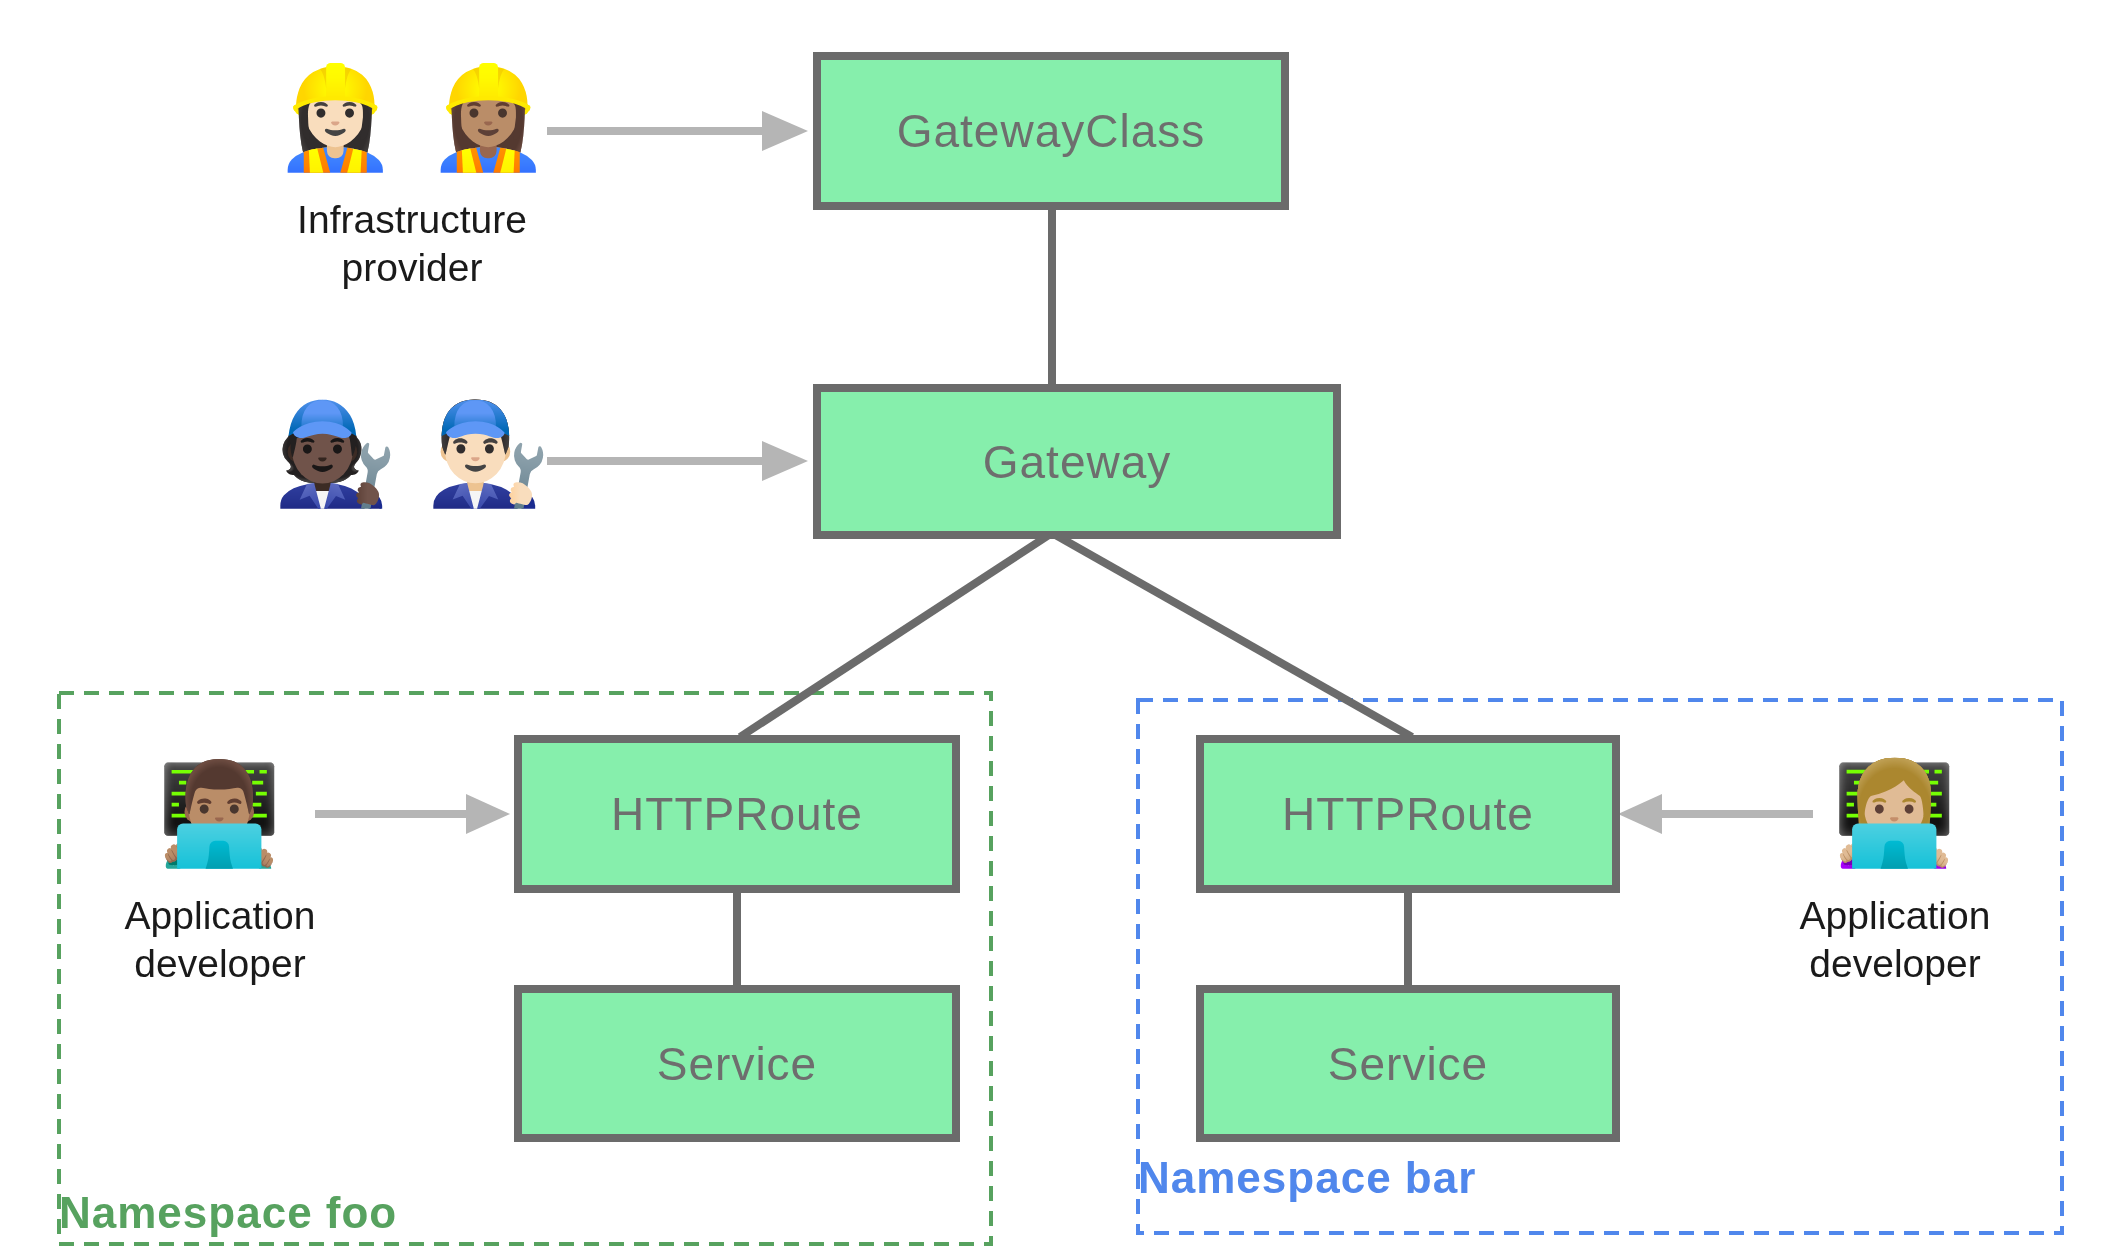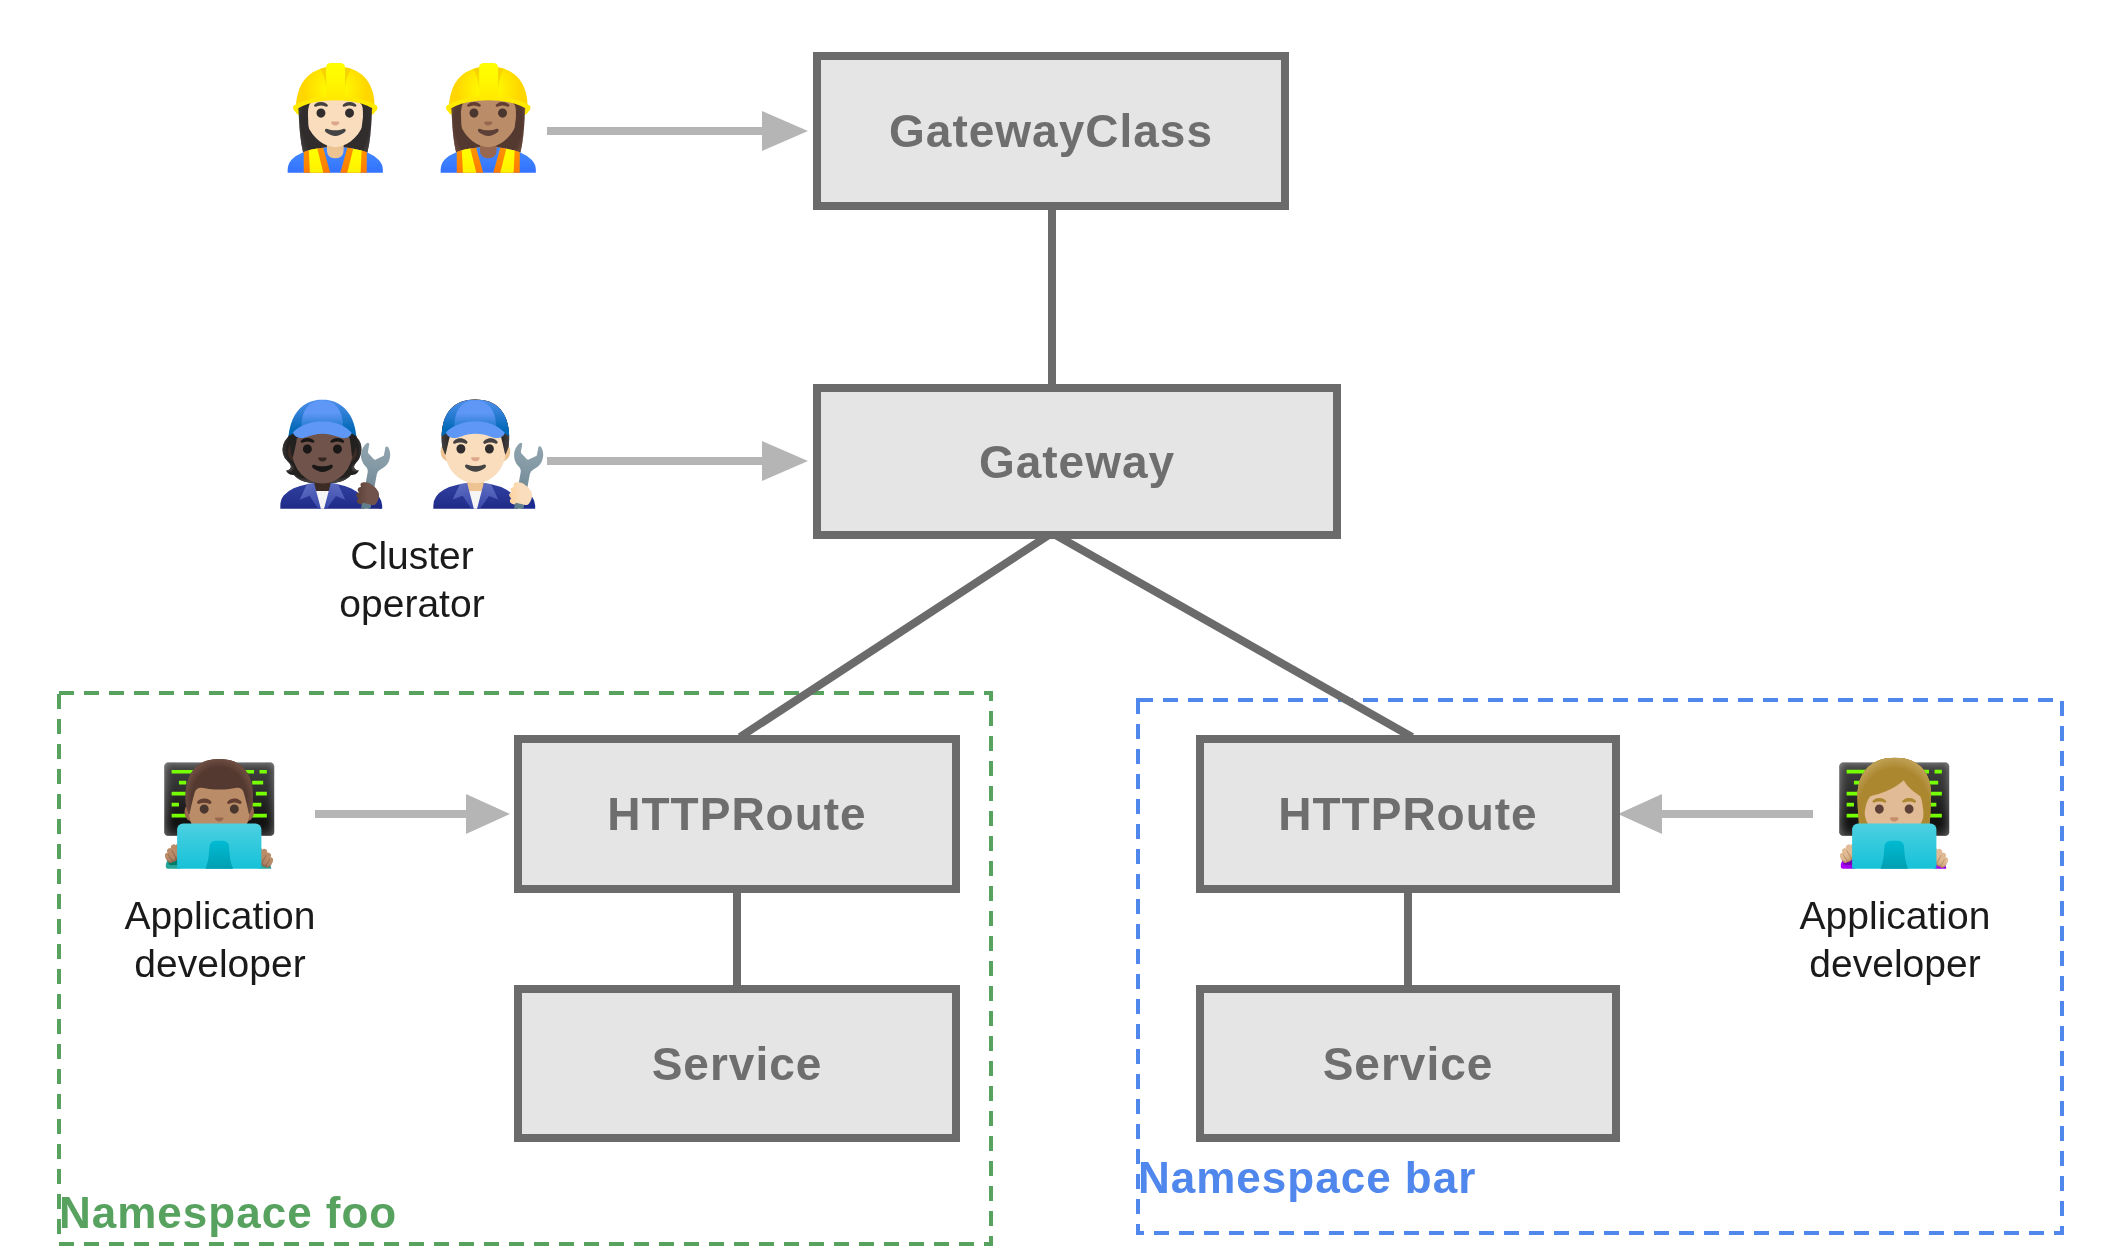--- a/index.html
+++ b/index.html
@@ -27,25 +27,25 @@
   .arrow-line { stroke: var(--arrow); stroke-width: 8; fill: none; }
   .arrow-head { fill: var(--arrow); stroke: none; }
   .ns-rect { fill: none; stroke-width: 4; stroke-dasharray: 15 10; }
   .ns-rect.foo { stroke: var(--ns-foo); }
   .ns-rect.bar { stroke: var(--ns-bar); }
 
   .node {
     position: absolute;
     box-sizing: border-box;
     border: 8px solid var(--box-border);
-    background: #e5e5e5;
+    background: #86efac;
     display: flex;
     align-items: center;
     justify-content: center;
-    font-weight: bold;
+    font-weight: normal;
     font-size: 46px;
     letter-spacing: 1px;
     color: var(--box-text);
   }
   .node-gatewayclass { left: 813px; top: 52px;  width: 476px; height: 158px; }
   .node-gateway      { left: 813px; top: 384px; width: 528px; height: 155px; }
   .node-httproute-foo{ left: 514px; top: 735px; width: 446px; height: 158px; }
   .node-service-foo  { left: 514px; top: 985px; width: 446px; height: 157px; }
   .node-httproute-bar{ left: 1196px; top: 735px; width: 424px; height: 158px; }
   .node-service-bar  { left: 1196px; top: 985px; width: 424px; height: 157px; }
@@ -122,25 +122,25 @@
   </div>
   <div class="node node-httproute-bar">
     <span>HTTPRoute</span>
   </div>
   <div class="node node-service-bar">
     <span>Service</span>
   </div>
 
   <div class="persona persona-infra">
     <div class="emoji">👷🏻‍♀️ 👷🏽‍♀️</div>
+    <div class="plabel">Infrastructure
+provider</div>
   </div>
   <div class="persona persona-cluster">
     <div class="emoji">🧑🏿‍🔧 👨🏻‍🔧</div>
-    <div class="plabel">Cluster
-operator</div>
   </div>
   <div class="persona persona-dev-foo">
     <div class="emoji">👨🏽‍💻</div>
     <div class="plabel">Application
 developer</div>
   </div>
   <div class="persona persona-dev-bar">
     <div class="emoji">👩🏼‍💻</div>
     <div class="plabel">Application
 developer</div>

